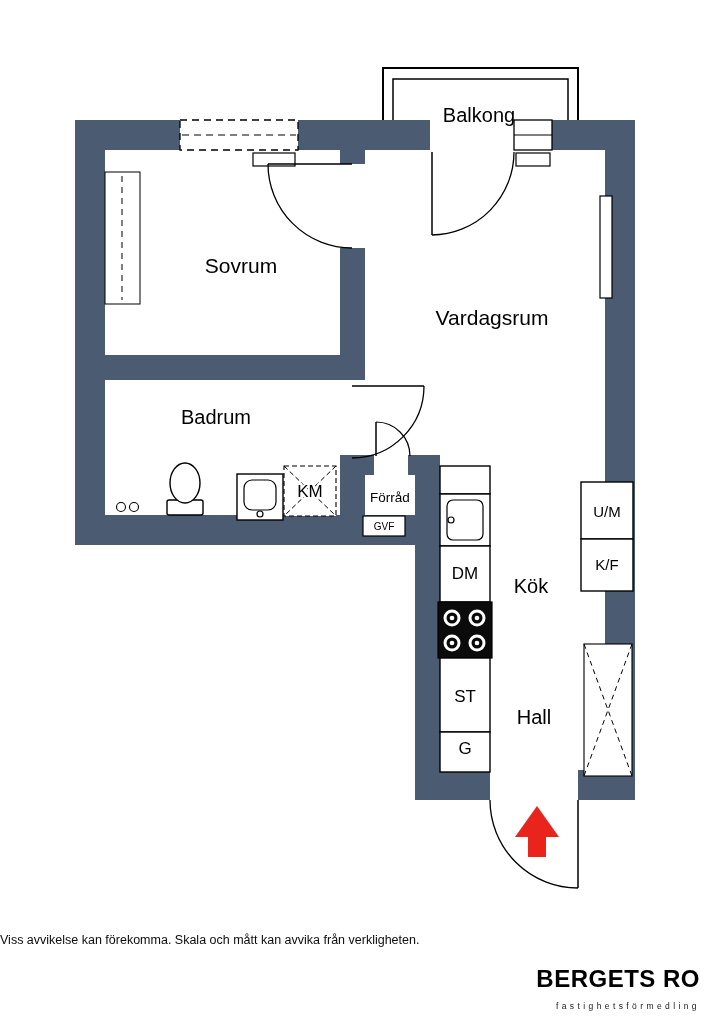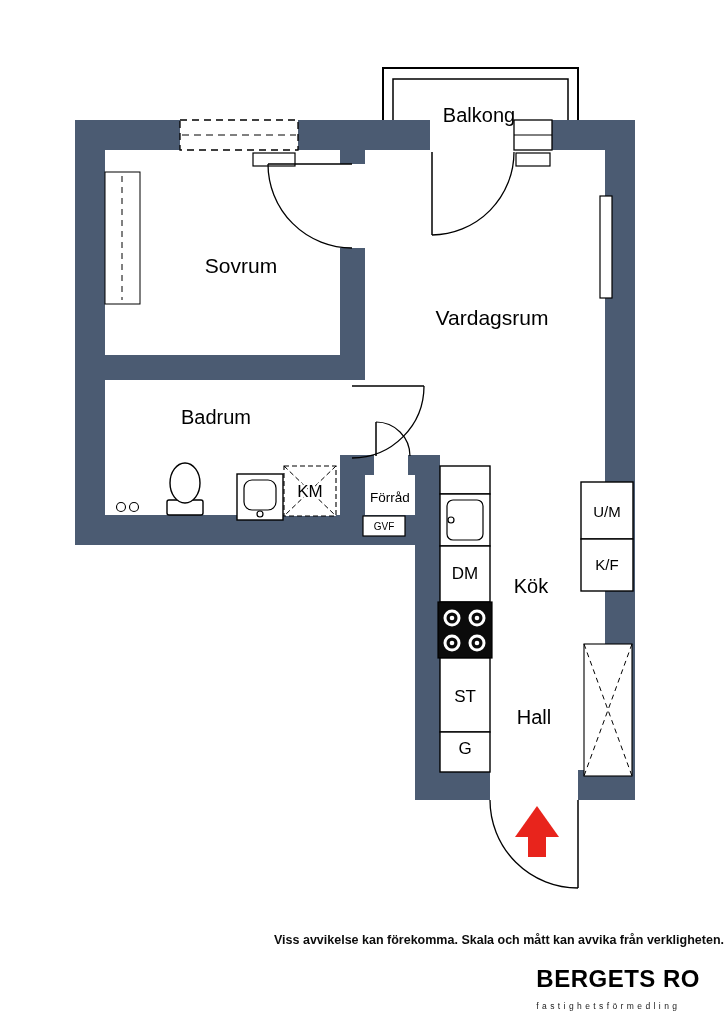--- a/index.html
+++ b/index.html
@@ -16,24 +16,24 @@
   }
   svg{position:absolute;top:0;left:0;}
   .wall{fill:var(--wall);stroke:none;}
   .ln{stroke:var(--line);fill:none;}
   .fix{stroke:var(--line);fill:#ffffff;}
   .blackbox{fill:#0b0b0b;stroke:var(--line);}
   .lbl{fill:#000;font-family:"Liberation Sans",sans-serif;}
   .arrow-fill{fill:var(--arrow);}
   .disclaimer{
     position:absolute;top:933px;left:0;width:724px;
-    text-align:right;font-size:12.5px;color:#0c0c0c;font-weight:bold;
+    text-align:left;font-size:12.5px;color:#0c0c0c;
   }
   .brand{
-    position:absolute;top:966px;right:24px;text-align:left;color:#000;
+    position:absolute;top:966px;right:24px;text-align:right;color:#000;
   }
   .brand-name{font-size:24px;font-weight:bold;letter-spacing:0.5px;line-height:1.05;}
   .brand-tag{font-size:8.5px;letter-spacing:3.4px;margin-top:10px;color:#1a1a1a;}
 </style>
 </head>
 <body>
 
 <svg width="724" height="1024" viewBox="0 0 724 1024">
 
   <g>

